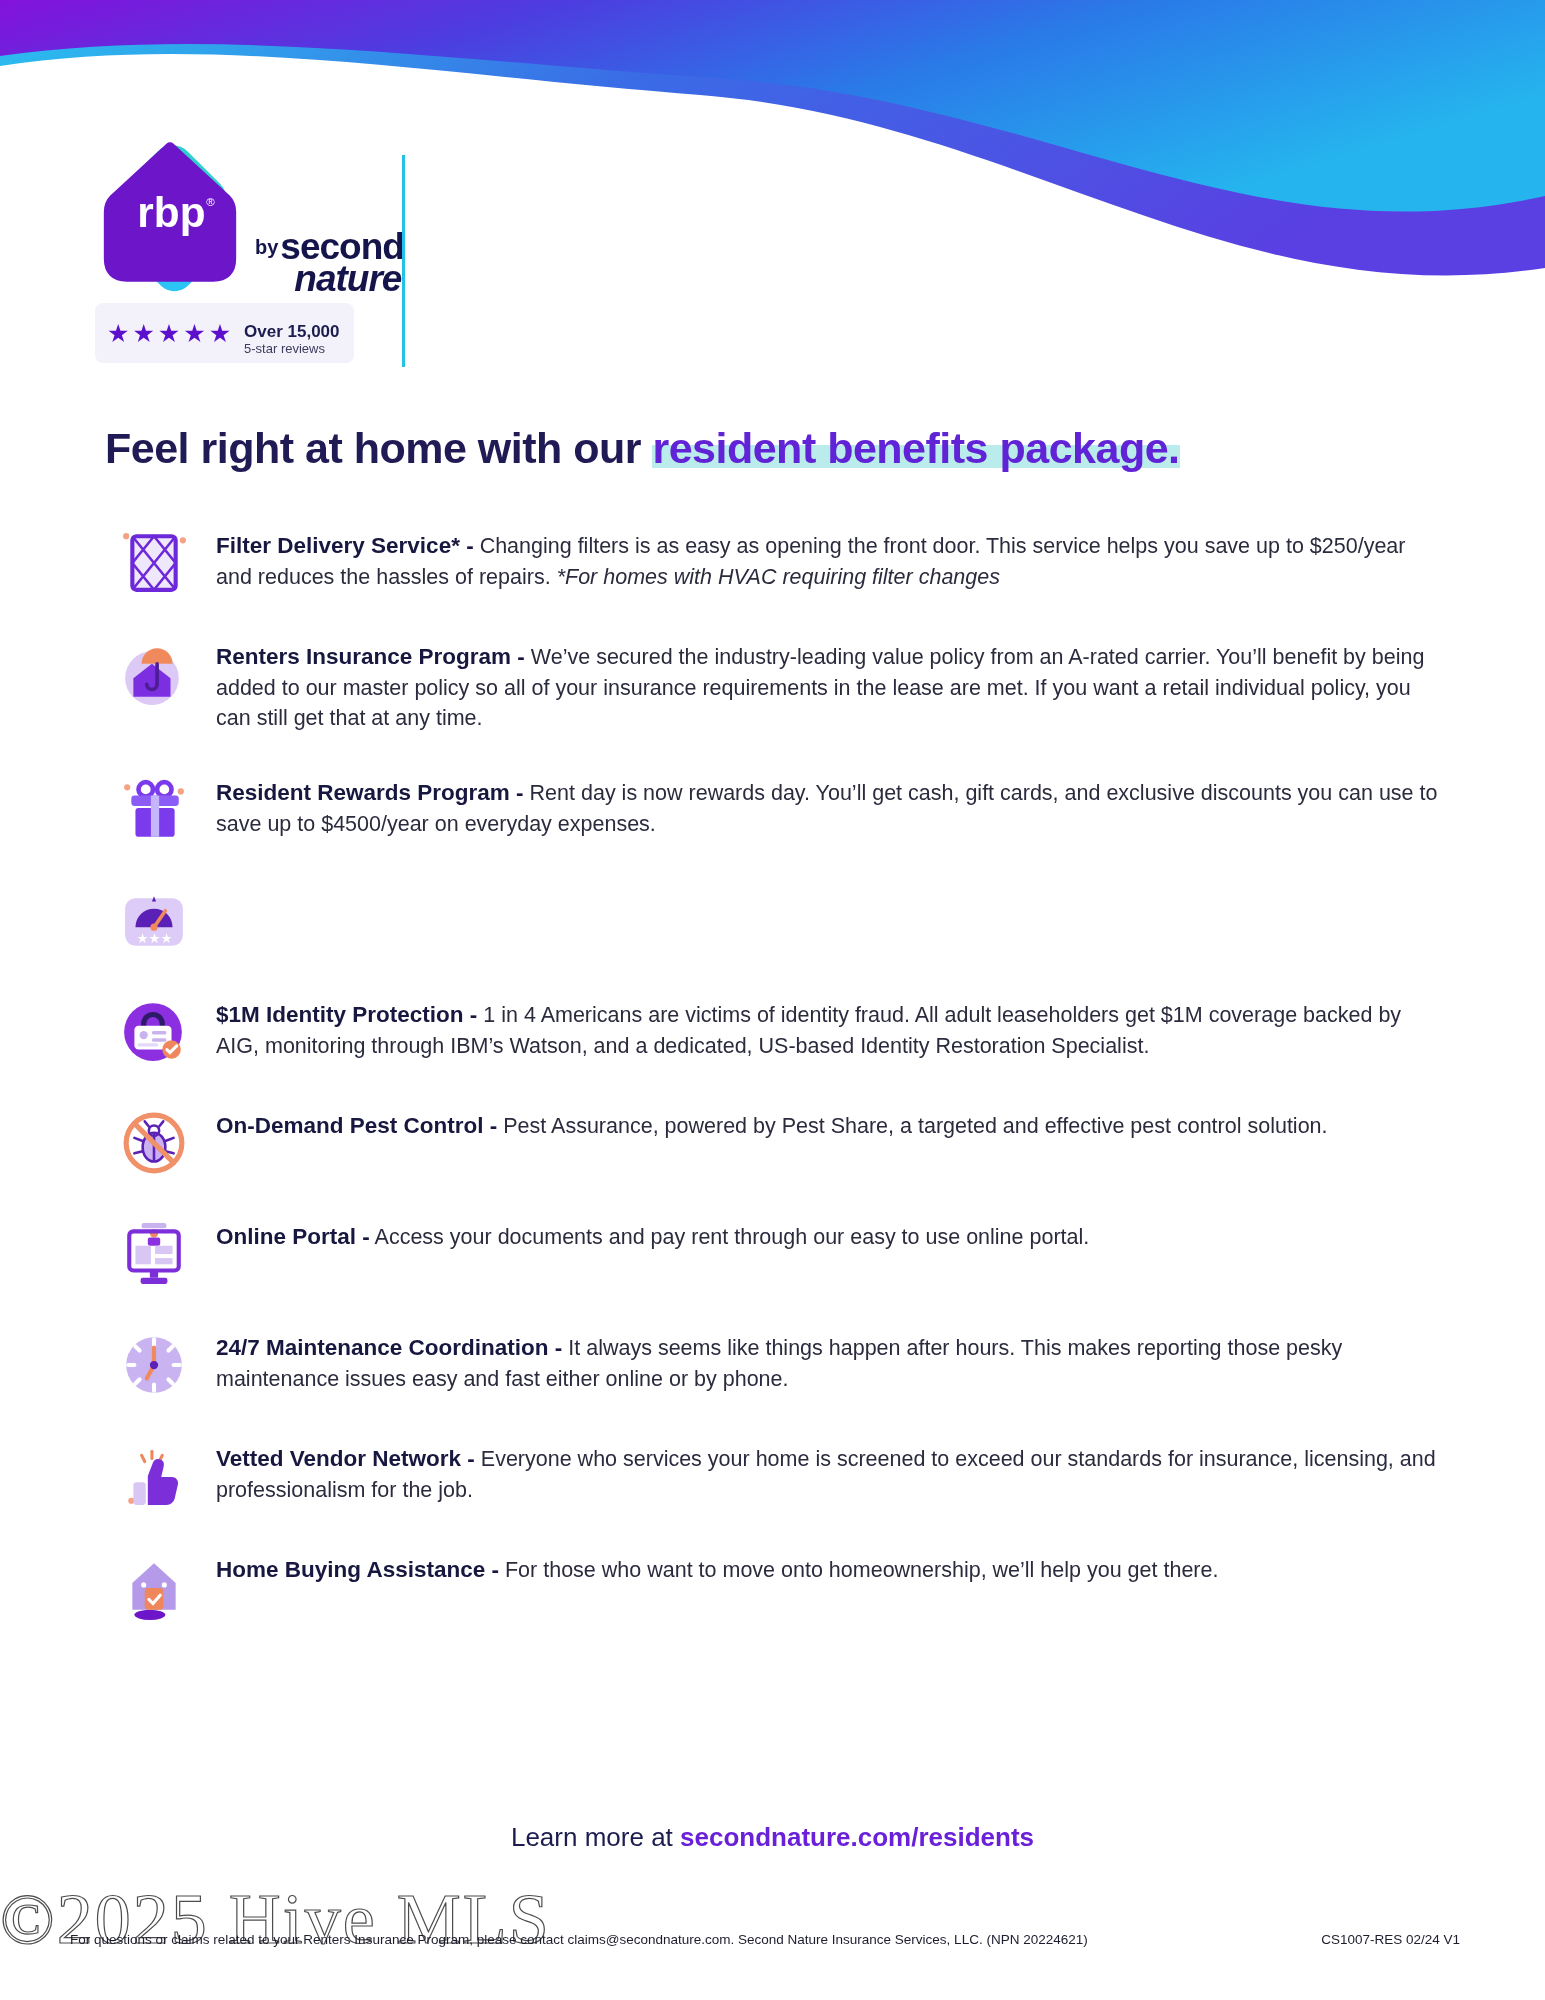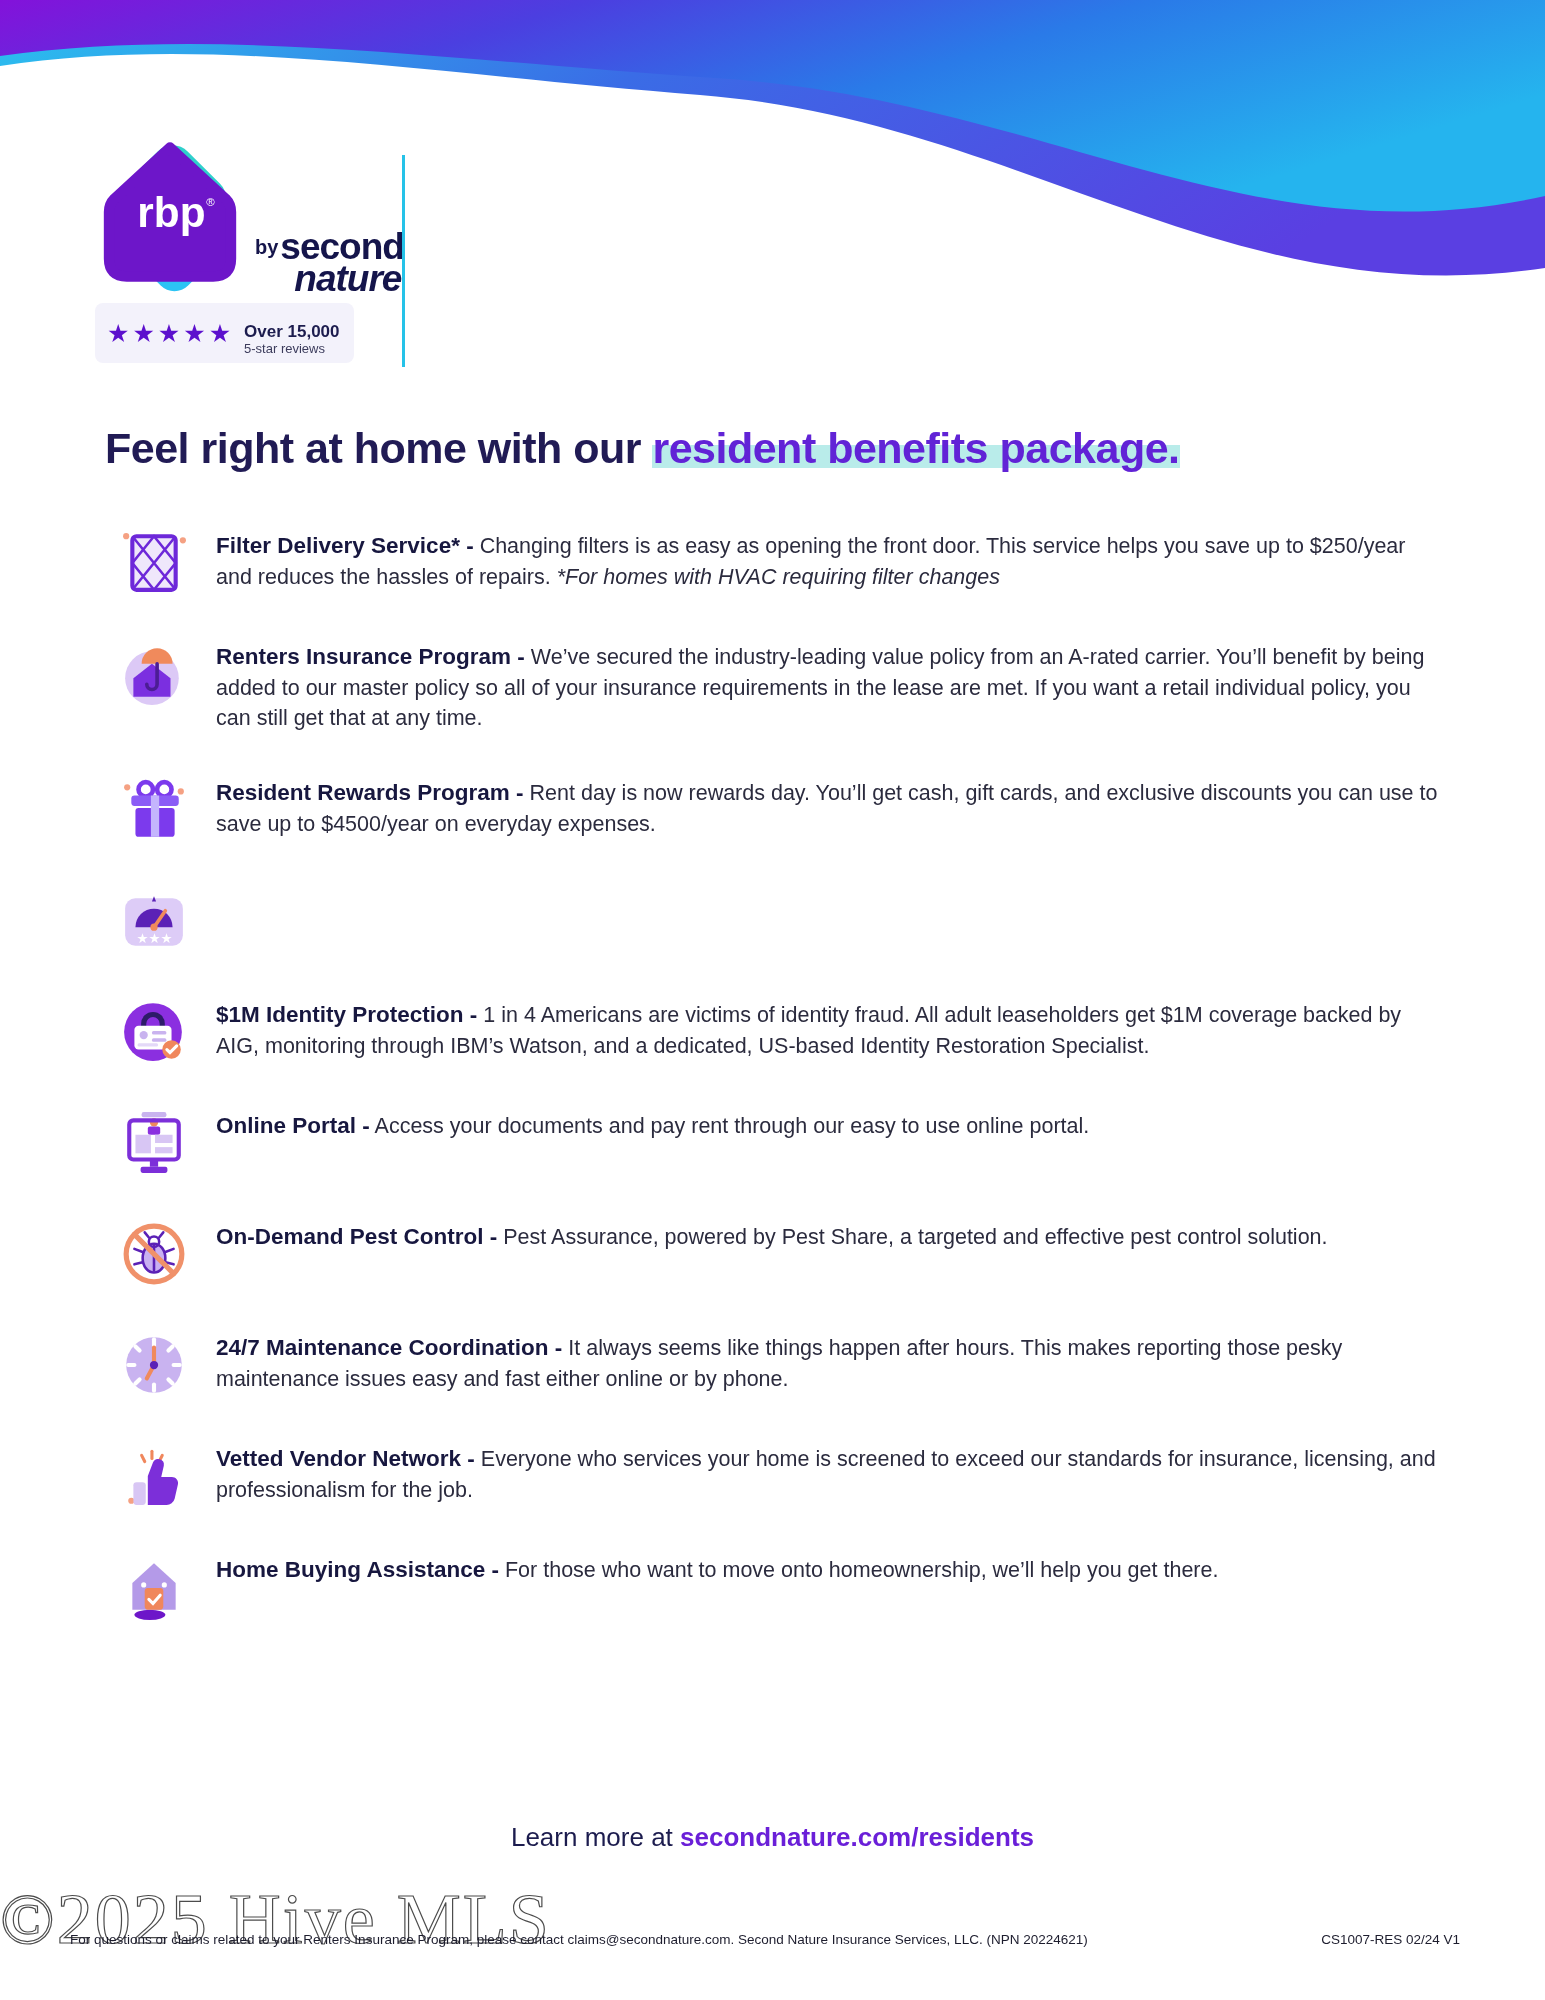--- a/index.html
+++ b/index.html
@@ -169,47 +169,47 @@
         <path d="M44.5 49 l3 3 l6.5 -6.5" stroke="#ffffff" stroke-width="3" fill="none" stroke-linecap="round"></path>
       </svg>
     </div>
     <p class="benefit-text"><span class="b-title">$1M Identity Protection -</span>
       <span class="b-body">1 in 4 Americans are victims of identity fraud. All adult leaseholders get $1M coverage backed by AIG, monitoring through IBM’s Watson, and a dedicated, US-based Identity Restoration Specialist.</span></p>
   </div>
 
   <div class="benefit">
     <div class="benefit-icon">
       <svg viewBox="0 0 64 64" width="66" height="66" aria-hidden="true">
+        <ellipse cx="32" cy="36" rx="11" ry="14" fill="#c9b0f2" stroke="#5b21b6" stroke-width="2.5"></ellipse>
+        <circle cx="32" cy="20" r="5" fill="none" stroke="#5b21b6" stroke-width="2.5"></circle>
+        <path d="M27 16 l-4 -5 M37 16 l4 -5 M21 30 l-8 -3 M21 40 l-8 2 M43 30 l8 -3 M43 40 l8 2 M32 24 v24" stroke="#5b21b6" stroke-width="2.5" fill="none" stroke-linecap="round"></path>
+        <circle cx="32" cy="32" r="27" fill="none" stroke="#f0916a" stroke-width="5"></circle>
+        <line x1="13" y1="13" x2="51" y2="51" stroke="#f0916a" stroke-width="5" stroke-linecap="round"></line>
+      </svg>
+    </div>
+    <p class="benefit-text"><span class="b-title">On-Demand Pest Control -</span>
+      <span class="b-body">Pest Assurance, powered by Pest Share, a targeted and effective pest control solution.</span></p>
+  </div>
+
+  <div class="benefit">
+    <div class="benefit-icon">
+      <svg viewBox="0 0 64 64" width="66" height="66" aria-hidden="true">
         <rect x="20" y="2" width="24" height="5" rx="2" fill="#c9b3ef"></rect>
         <circle cx="32" cy="12" r="4" fill="#f08a5c"></circle>
         <rect x="26" y="16" width="12" height="8" rx="2" fill="#8b2fe0"></rect>
         <rect x="8" y="10" width="48" height="38" rx="4" fill="none" stroke="#7c2fd9" stroke-width="4"></rect>
         <rect x="14" y="24" width="15" height="18" fill="#d8c6f4"></rect>
         <rect x="33" y="24" width="17" height="8" fill="#d8c6f4"></rect>
         <rect x="33" y="36" width="17" height="6" fill="#d8c6f4"></rect>
         <rect x="28" y="48" width="8" height="7" fill="#7c2fd9"></rect>
         <rect x="19" y="55" width="26" height="6" rx="2" fill="#7c2fd9"></rect>
       </svg>
     </div>
     <p class="benefit-text"><span class="b-title">Online Portal -</span>
       <span class="b-body">Access your documents and pay rent through our easy to use online portal.</span></p>
-  </div>
-
-  <div class="benefit">
-    <div class="benefit-icon">
-      <svg viewBox="0 0 64 64" width="66" height="66" aria-hidden="true">
-        <ellipse cx="32" cy="36" rx="11" ry="14" fill="#c9b0f2" stroke="#5b21b6" stroke-width="2.5"></ellipse>
-        <circle cx="32" cy="20" r="5" fill="none" stroke="#5b21b6" stroke-width="2.5"></circle>
-        <path d="M27 16 l-4 -5 M37 16 l4 -5 M21 30 l-8 -3 M21 40 l-8 2 M43 30 l8 -3 M43 40 l8 2 M32 24 v24" stroke="#5b21b6" stroke-width="2.5" fill="none" stroke-linecap="round"></path>
-        <circle cx="32" cy="32" r="27" fill="none" stroke="#f0916a" stroke-width="5"></circle>
-        <line x1="13" y1="13" x2="51" y2="51" stroke="#f0916a" stroke-width="5" stroke-linecap="round"></line>
-      </svg>
-    </div>
-    <p class="benefit-text"><span class="b-title">On-Demand Pest Control -</span>
-      <span class="b-body">Pest Assurance, powered by Pest Share, a targeted and effective pest control solution.</span></p>
   </div>
 
   <div class="benefit">
     <div class="benefit-icon">
       <svg viewBox="0 0 64 64" width="66" height="66" aria-hidden="true">
         <circle cx="32" cy="32" r="27" fill="#c9b3f0"></circle>
         <g stroke="#ffffff" stroke-width="4" stroke-linecap="round">
           <line x1="32" y1="7" x2="32" y2="13"></line>
             <line x1="32" y1="51" x2="32" y2="57"></line>
           <line x1="7" y1="32" x2="13" y2="32"></line>

